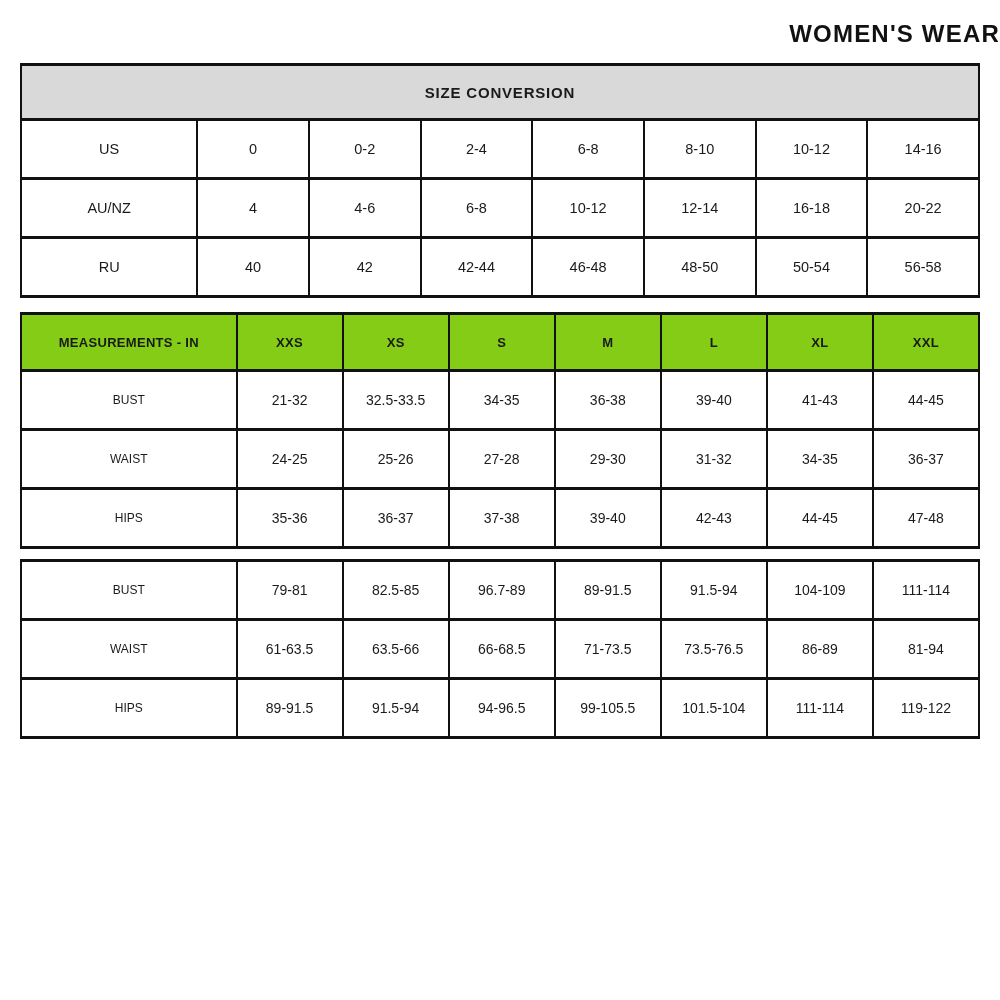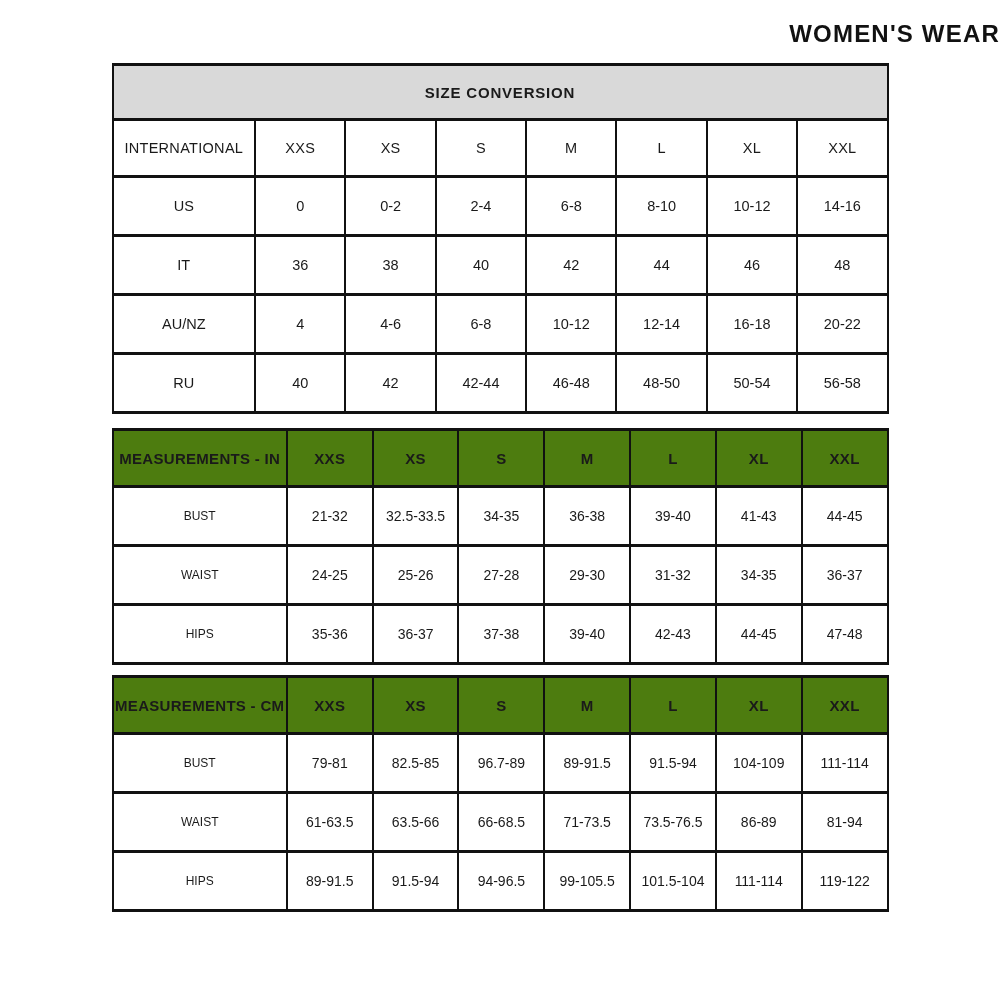--- a/index.html
+++ b/index.html
@@ -13,21 +13,21 @@
   .title{
     text-align:right;
     font-size:24px;
     font-weight:bold;
     letter-spacing:1.2px;
     color:#111111;
     margin:8px 0 15px 0;
   }
   table{
     border-collapse:collapse;
-    width:777px;
+    width:960px;
     margin:8px auto;
     table-layout:fixed;
     border-radius:24px;
   }
   td{
     border:2px solid #111111;
     border-top-width:3px;
     border-bottom-width:3px;
     text-align:center;
     vertical-align:middle;
@@ -45,24 +45,24 @@
     font-size:15px;
     letter-spacing:0.8px;
   }
   
   .t1 tr.hdr td{height:52px;font-size:14.5px;letter-spacing:0.3px;}
   .t1 tr.data td{height:54px;font-size:14.5px;}
   
   .t2{margin-top:14px;}
   .t3{margin-top:10px;}
   .t2 tr.hdr td{
-    background:#4d7c0f;
+    background:#84cc16;
     font-weight:bold;
     height:52px;
-    font-size:15px;
+    font-size:13px;
     letter-spacing:0.3px;
   }
   .t2 tr.data td{height:54px;font-size:14px;}
   .t2 tr.data td.rowlabel{font-size:12px;}
 </style>
 </head>
 <body>
 
 <div class="page">
 
@@ -75,50 +75,30 @@
         <col>
         <col>
         <col>
         <col>
         <col>
         <col>
     </colgroup>
   <tbody>
         <tr class="band">
           <td colspan="8">SIZE CONVERSION</td>
-        </tr>
-        <tr class="hdr">
-          <td class="rowlabel">INTERNATIONAL</td>
-          <td>XXS</td>
-          <td>XS</td>
-          <td>S</td>
-          <td>M</td>
-          <td>L</td>
-          <td>XL</td>
-          <td>XXL</td>
         </tr>
         <tr class="data">
           <td class="rowlabel">US</td>
           <td>0</td>
           <td>0-2</td>
           <td>2-4</td>
           <td>6-8</td>
           <td>8-10</td>
           <td>10-12</td>
           <td>14-16</td>
-        </tr>
-        <tr class="data">
-          <td class="rowlabel">IT</td>
-          <td>36</td>
-          <td>38</td>
-          <td>40</td>
-          <td>42</td>
-          <td>44</td>
-          <td>46</td>
-          <td>48</td>
         </tr>
         <tr class="data">
           <td class="rowlabel">AU/NZ</td>
           <td>4</td>
           <td>4-6</td>
           <td>6-8</td>
           <td>10-12</td>
           <td>12-14</td>
           <td>16-18</td>
           <td>20-22</td>
@@ -196,30 +176,20 @@
       <col class="first">
         <col>
         <col>
         <col>
         <col>
         <col>
         <col>
         <col>
     </colgroup>
   <tbody>
-        <tr class="hdr">
-          <td class="rowlabel">MEASUREMENTS - CM</td>
-          <td>XXS</td>
-          <td>XS</td>
-          <td>S</td>
-          <td>M</td>
-          <td>L</td>
-          <td>XL</td>
-          <td>XXL</td>
-        </tr>
         <tr class="data">
           <td class="rowlabel">BUST</td>
           <td>79-81</td>
           <td>82.5-85</td>
           <td>96.7-89</td>
           <td>89-91.5</td>
           <td>91.5-94</td>
           <td>104-109</td>
           <td>111-114</td>
         </tr>

